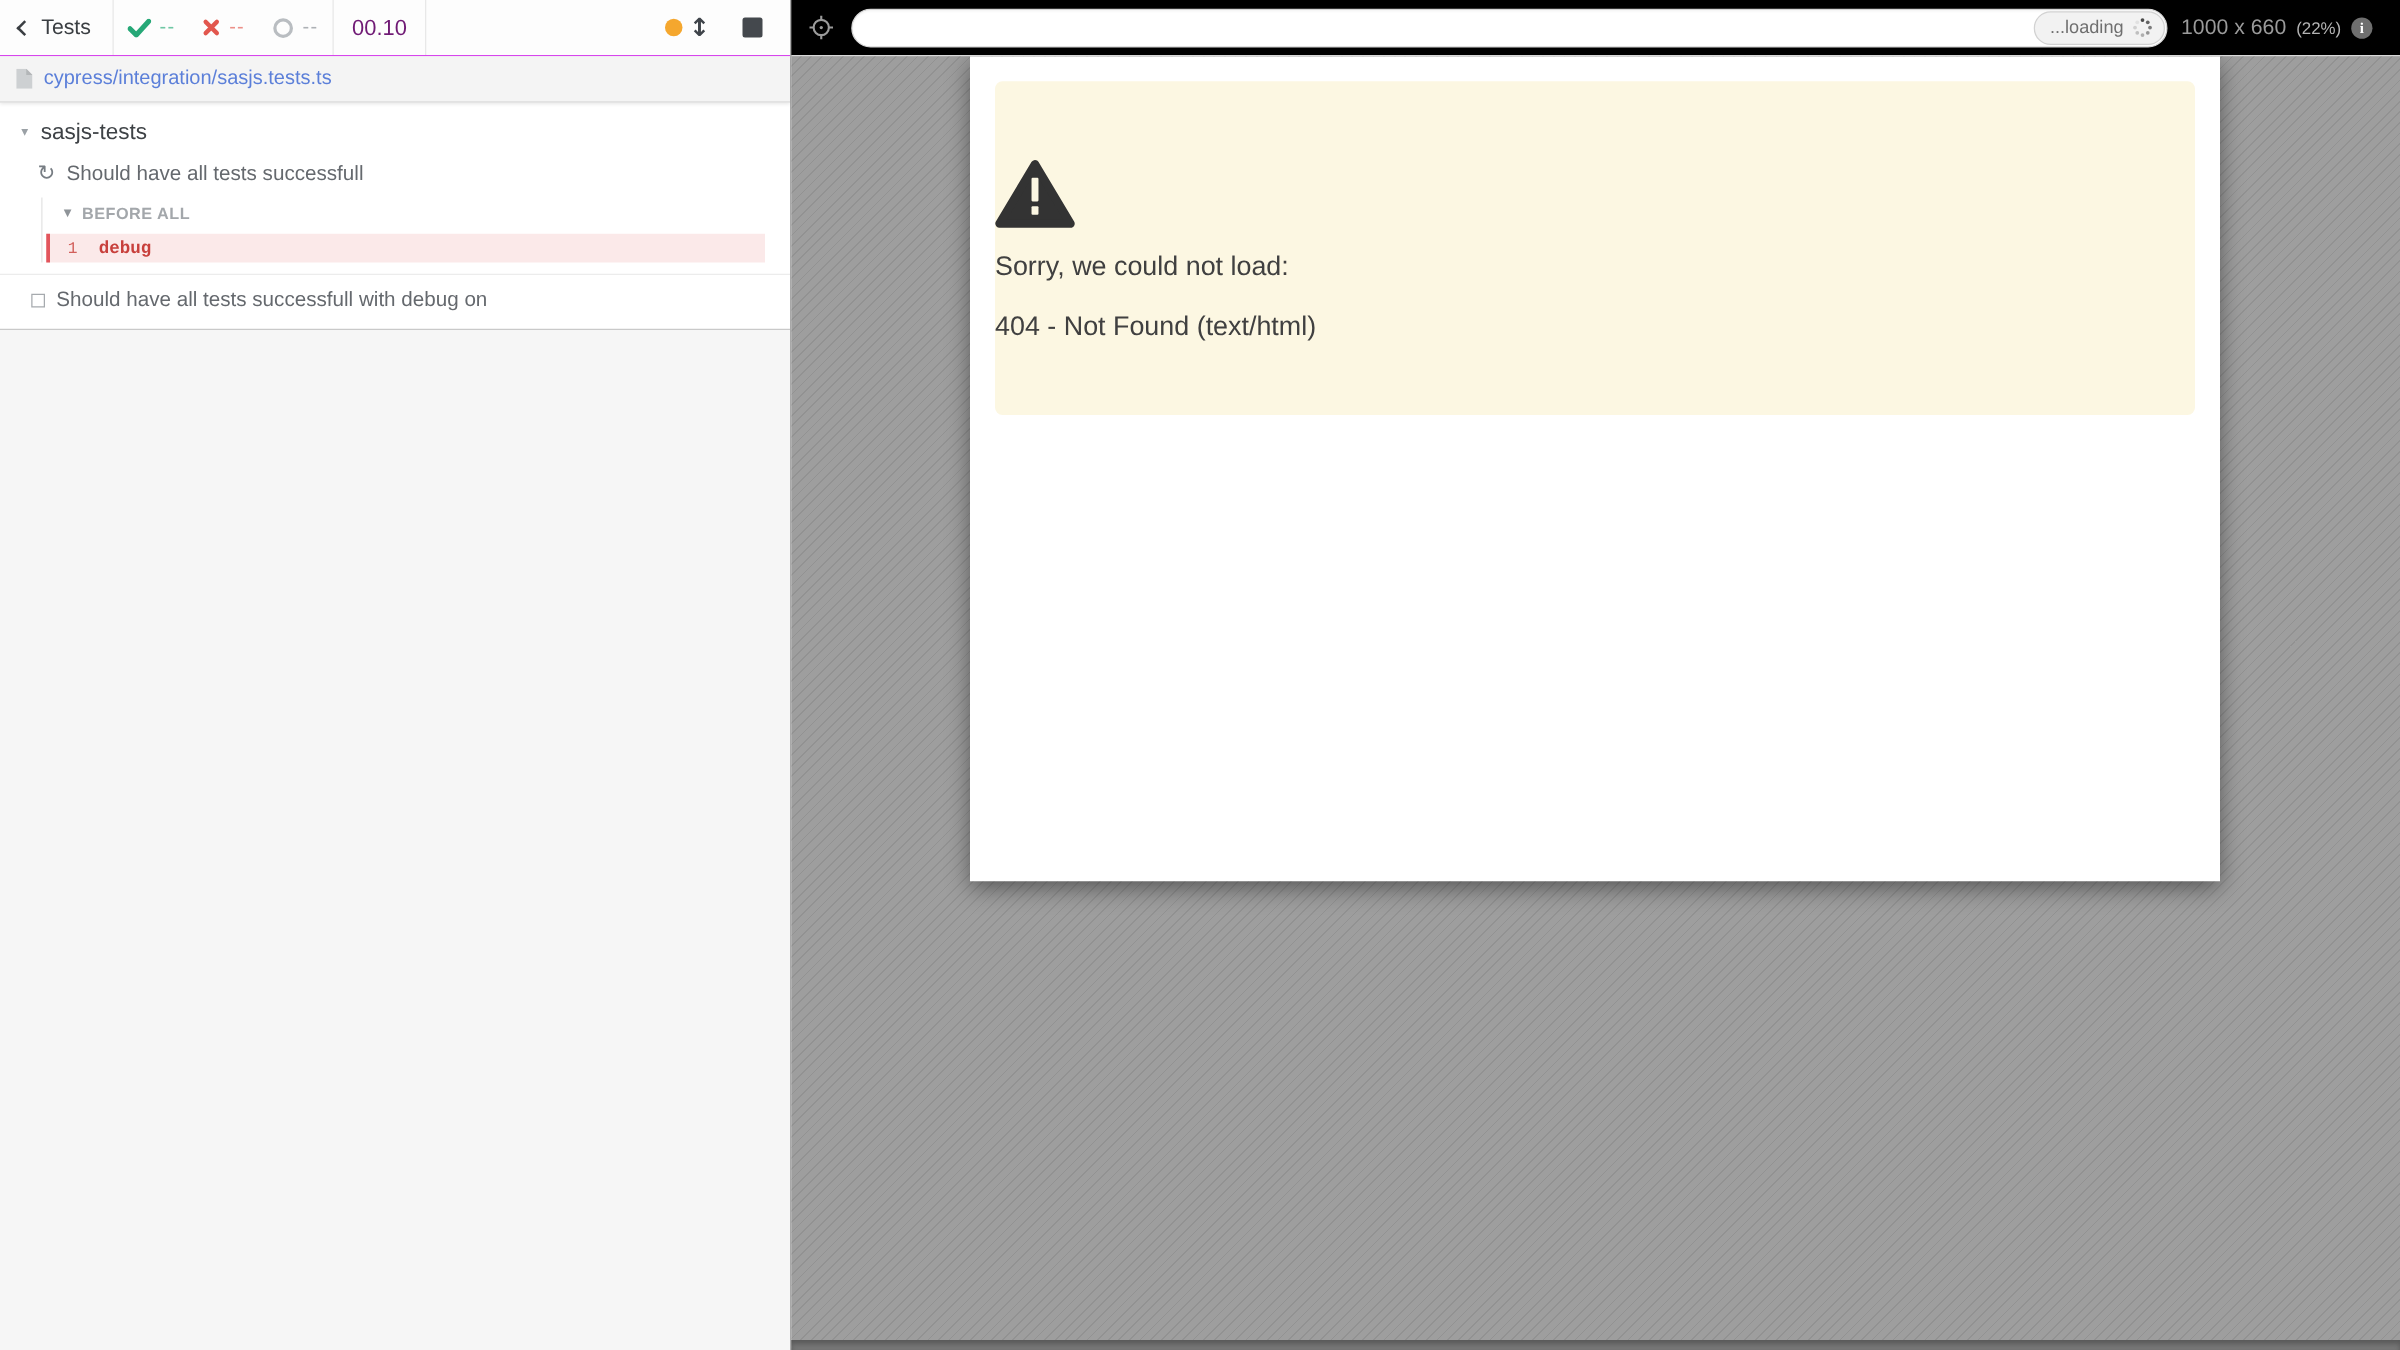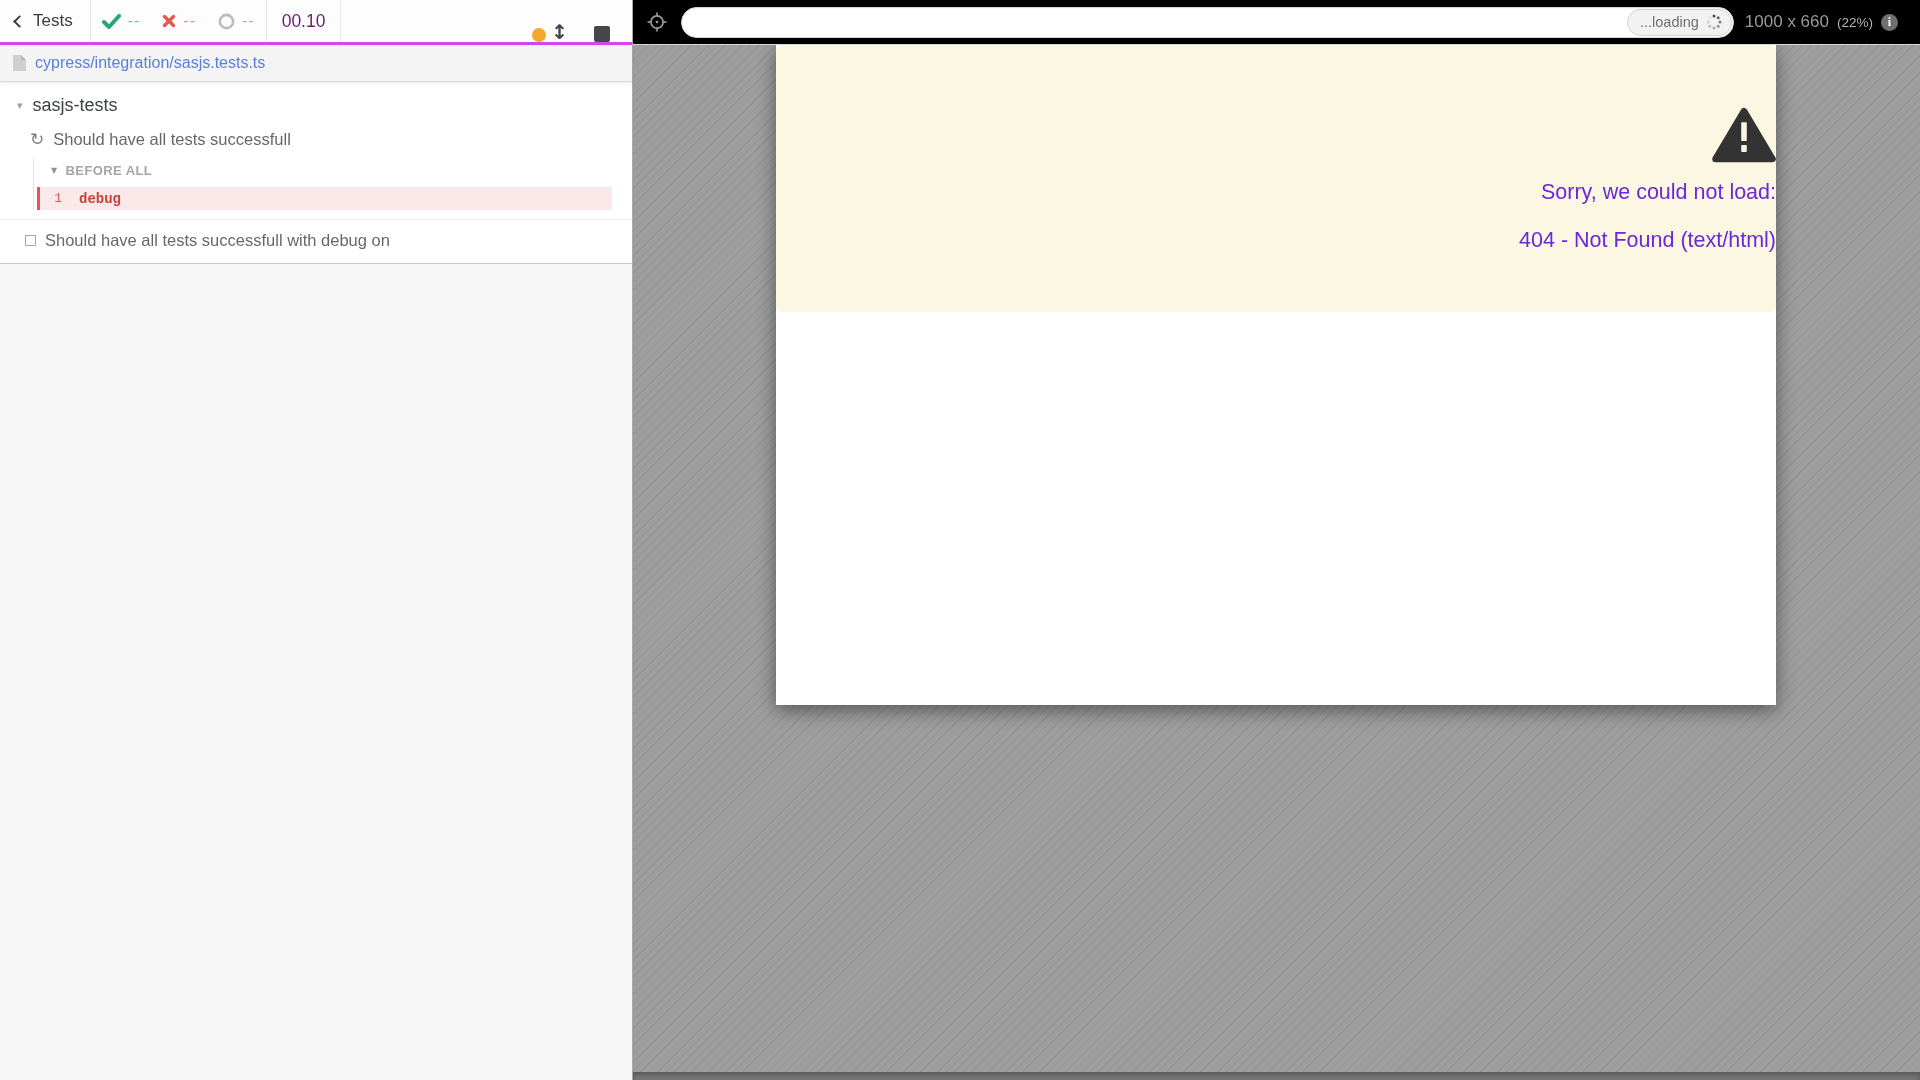--- a/index.html
+++ b/index.html
@@ -1,21 +1,21 @@
 <!DOCTYPE html>
 <html><head>
 <meta charset="utf-8">
 <style>
   * { margin:0; padding:0; box-sizing:border-box; }
   html,body { width:1920px; height:1080px; overflow:hidden; background:#fff; }
   .app { width:1920px; height:1080px; display:flex; font-family:"Liberation Sans",sans-serif; }
 
   
   .reporter { width:633px; min-width:633px; display:flex; flex-direction:column; background:#f6f6f6; border-right:1px solid #a8a8a8; }
-  .rep-header { height:45px; background:#fdfdfd; border-bottom:3px solid #d946ef; display:flex; align-items:flex-end; flex:none; }
+  .rep-header { height:45px; background:#fdfdfd; border-bottom:1px solid #d946ef; display:flex; align-items:center; flex:none; }
   .back-cell { display:flex; align-items:center; gap:9px; padding:0 17px 0 15px; height:100%; font-size:17px; color:#3a3e42; cursor:pointer; }
   .chev { width:9px; height:9px; border-left:2.5px solid #3a3e42; border-bottom:2.5px solid #3a3e42; transform:rotate(45deg); margin-top:1px; }
   .vdiv { width:1px; height:100%; background:#e8e8e8; flex:none; }
   .stat { display:flex; align-items:center; gap:7px; padding:0 11px; font-size:16px; height:100%; }
   .stat svg { display:block; }
   .num-pass { color:#6fc7a4; letter-spacing:1px; }
   .num-fail { color:#ec9089; letter-spacing:1px; }
   .num-pend { color:#adb1b5; letter-spacing:1px; }
   .timer { padding:0 15px; font-size:17.5px; color:#701a75; height:100%; display:flex; align-items:center; }
   .spacer { flex:1; }
@@ -49,21 +49,21 @@
   .url-input { width:100%; height:100%; border:1px solid #d6d6d6; border-radius:16px; background:#fff; padding:0 95px 0 16px; font-size:15px; color:#555; box-shadow:inset 0 1px 2px rgba(0,0,0,0.05); outline:none; font-family:"Liberation Sans",sans-serif; }
   .loading-chip { position:absolute; right:2px; top:2px; bottom:2px; display:flex; align-items:center; gap:7px; background:#f2f2f2; border:1px solid #d2d2d2; border-radius:14px; padding:0 9px 0 12px; color:#6f6f6f; font-size:14.5px; }
   .dims { display:flex; align-items:center; gap:8px; white-space:nowrap; margin-right:16px; }
   .dim-size { color:#9a9a9a; font-size:17px; }
   .dim-scale { color:#b3b3b3; font-size:13.5px; }
   .info-icon { width:17px; height:17px; border-radius:50%; background:#6f6f6f; color:#fff; font-size:12px; font-weight:bold; display:flex; align-items:center; justify-content:center; font-family:"Liberation Serif",serif; cursor:pointer; flex:none; }
 
   .stage { flex:1; position:relative; overflow:hidden;
            background:repeating-linear-gradient(135deg,#9e9e9e 0px,#9e9e9e 5px,#929292 5px,#929292 6px); }
   .aut { position:absolute; left:143px; top:0; width:1000px; height:660px; background:#fff; box-shadow:0 5px 18px rgba(0,0,0,0.45); }
-  .warn-box { height:267px; background:#fcf7e2; border-radius:6px; text-align:right; padding-top:60px; color:#6d28d9; }
+  .warn-box { margin:20px; height:267px; background:#fcf7e2; border-radius:6px; text-align:left; padding-top:60px; color:#404040; }
   .warn-tri { width:64px; height:58px; display:inline-block; }
   .warn-msg { font-size:21.5px; margin-top:13px; }
   .warn-detail { font-size:21.5px; margin-top:23px; }
   .bottom-bar { position:absolute; left:0; right:0; bottom:0; height:8px; background:#767676; box-shadow:inset 0 3px 4px rgba(0,0,0,0.25); }
 </style>
 </head>
 <body>
 
 <div class="app">
 

